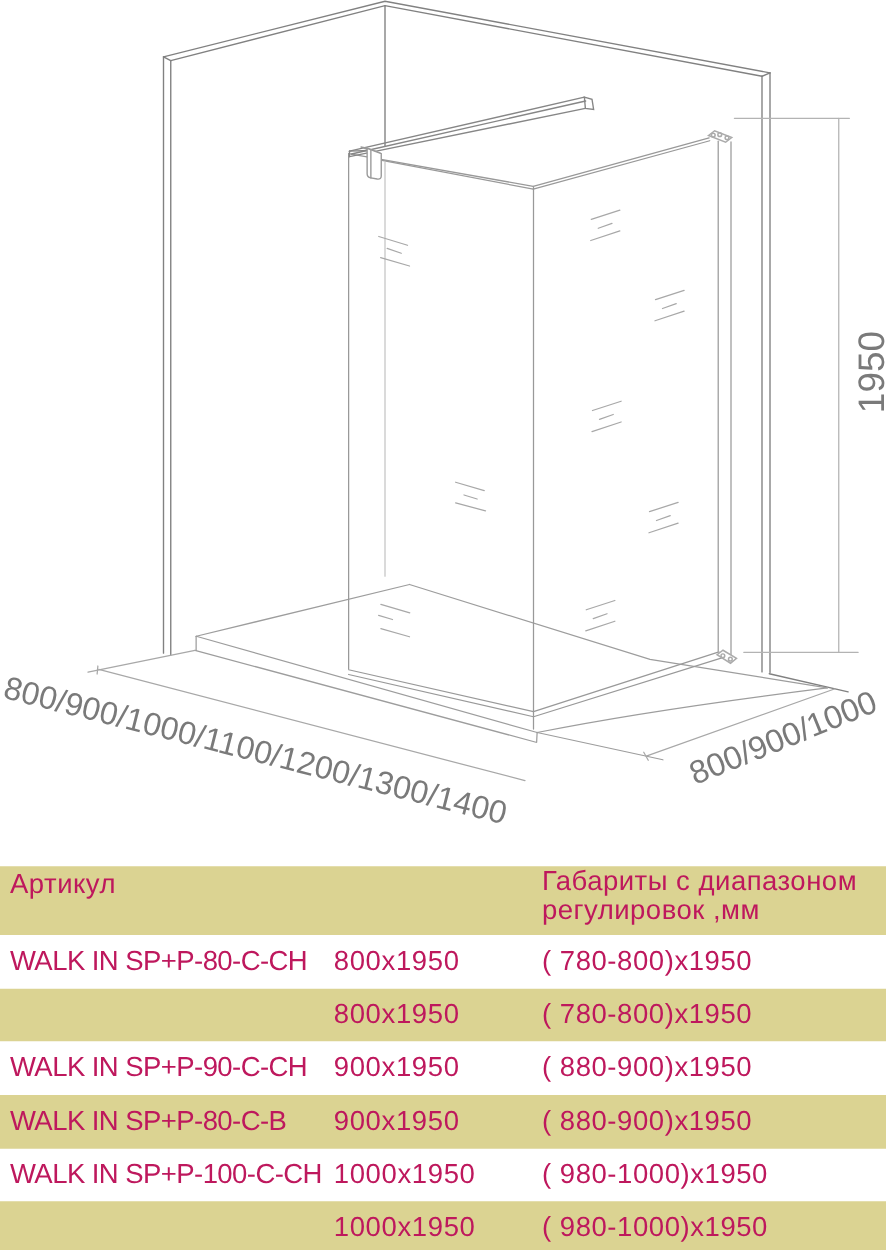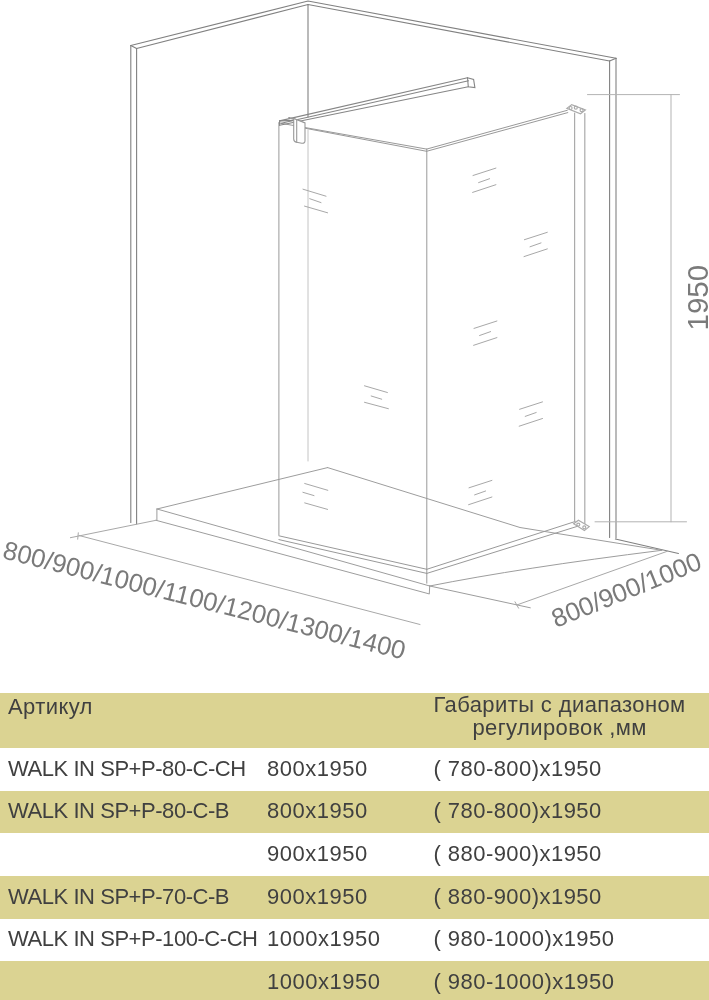--- a/index.html
+++ b/index.html
@@ -1,19 +1,19 @@
 <!DOCTYPE html>
 <html><head>
 <meta charset="utf-8">
 <style>
   html,body{margin:0;padding:0;background:#ffffff;}
   #page{position:relative;width:709px;height:1000px;overflow:hidden;background:#fff;
         font-family:"Liberation Sans", sans-serif;}
   #draw{position:absolute;left:0;top:0;}
-  .trow{position:absolute;left:0;width:709px;color:#404040;font-size:22px;}
+  .trow{position:absolute;left:0;width:709px;color:#be185d;font-size:22px;}
   .khaki{background:#dbd392;}
   .c1{position:absolute;left:8px;top:0;letter-spacing:-0.45px;}
   .c2{position:absolute;left:267px;top:0;letter-spacing:0.5px;}
   .c3{position:absolute;left:433.5px;top:0;letter-spacing:0.45px;}
 </style>
 </head>
 <body>
 <div id="page">
 
 <svg id="draw" width="709" height="693" viewBox="0 0 709 693">
@@ -126,42 +126,42 @@
 
   <text x="0" y="0" transform="translate(707.5,330.5) rotate(-90)" font-family="Liberation Sans, sans-serif" font-size="29.5" fill="#7a7a7a">1950</text>
 
   <text x="0" y="0" transform="translate(1.5,558) rotate(14.2)" font-family="Liberation Sans, sans-serif" font-size="25.8" fill="#7a7a7a">800/900/1000/1100/1200/1300/1400</text>
 
   <text x="0" y="0" transform="translate(556,628) rotate(-22)" font-family="Liberation Sans, sans-serif" font-size="26" fill="#7a7a7a">800/900/1000</text>
 </svg>
 
 <div class="trow khaki" style="top:693px;height:55px;">
   <div class="c1" style="top:1px;letter-spacing:0.4px;">Артикул</div>
-  <div class="c3" style="top:1px;line-height:22.5px;letter-spacing:0.4px;text-align:center;">Габариты с диапазоном<br>регулировок ,мм</div>
+  <div class="c3" style="top:1px;line-height:22.5px;letter-spacing:0.4px;">Габариты с диапазоном<br>регулировок ,мм</div>
 </div>
 
 <div class="trow" style="top:748.3px;height:57px;">
   <div class="c1" style="top:7.5px;">WALK IN SP+P-80-C-CH</div>
   <div class="c2" style="top:7.5px;">800x1950</div>
   <div class="c3" style="top:7.5px;">( 780-800)x1950</div>
 </div>
 
 <div class="trow khaki" style="top:790.7px;height:42.8px;">
-  <div class="c1" style="top:7.5px;">WALK IN SP+P-80-C-B</div>
   <div class="c2" style="top:7.5px;">800x1950</div>
   <div class="c3" style="top:7.5px;">( 780-800)x1950</div>
 </div>
 
 <div class="trow" style="top:833.5px;height:42.5px;">
+  <div class="c1" style="top:7.5px;">WALK IN SP+P-90-C-CH</div>
   <div class="c2" style="top:7.5px;">900x1950</div>
   <div class="c3" style="top:7.5px;">( 880-900)x1950</div>
 </div>
 
 <div class="trow khaki" style="top:876px;height:42.5px;">
-  <div class="c1" style="top:7.5px;">WALK IN SP+P-70-C-B</div>
+  <div class="c1" style="top:7.5px;">WALK IN SP+P-80-C-B</div>
   <div class="c2" style="top:7.5px;">900x1950</div>
   <div class="c3" style="top:7.5px;">( 880-900)x1950</div>
 </div>
 
 <div class="trow" style="top:918.5px;height:42.7px;">
   <div class="c1" style="top:7.5px;">WALK IN SP+P-100-C-CH</div>
   <div class="c2" style="top:7.5px;">1000x1950</div>
   <div class="c3" style="top:7.5px;">( 980-1000)x1950</div>
 </div>
 

